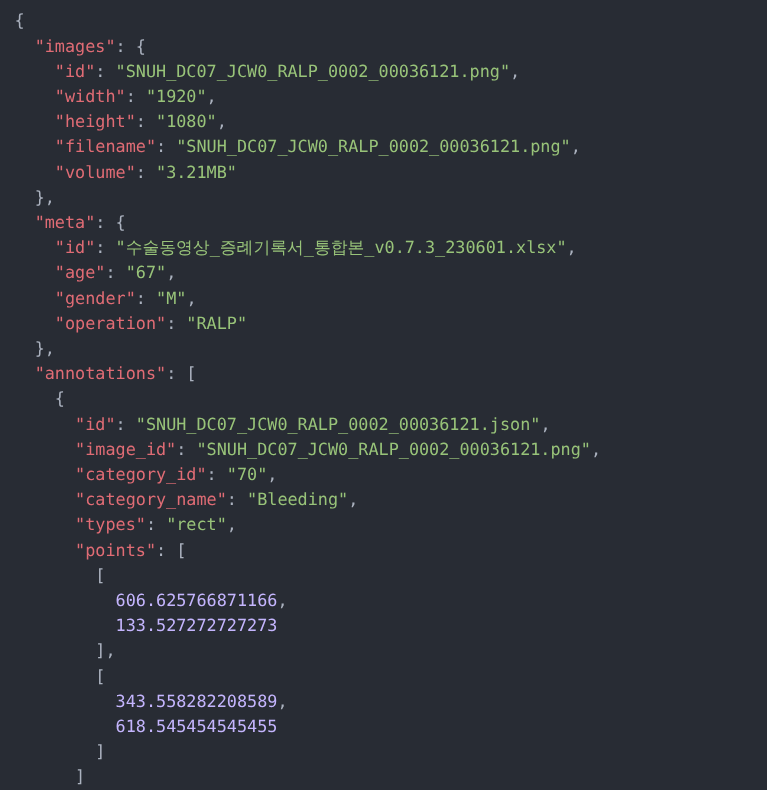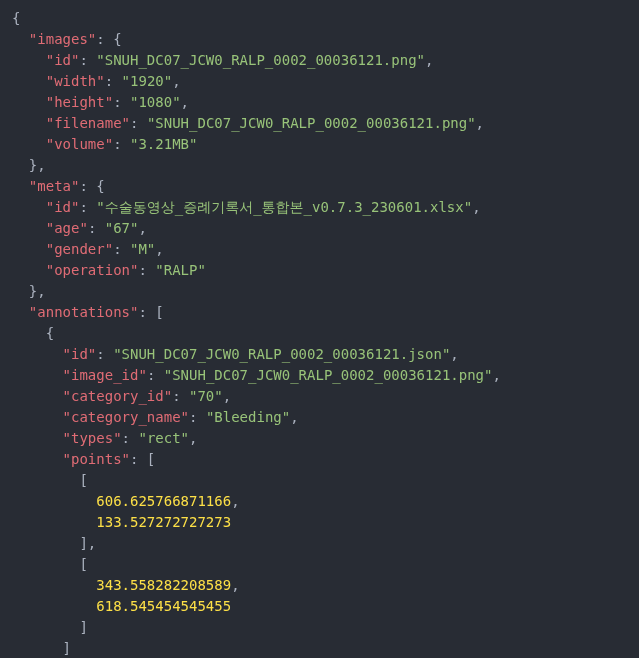--- a/index.html
+++ b/index.html
@@ -12,18 +12,18 @@
     color: #abb2bf;
     width: 639px;
     box-sizing: border-box;
   }
   .code {
     white-space: pre;
   }
   .punct { color: #abb2bf; }
   .key   { color: #e06c75; }
   .str   { color: #98c379; }
-  .num   { color: #fde047; }
+  .num   { color: #c4b5fd; }
 </style>
 </head>
 <body>
 
 <div id="code" class="code"><div><span class="punct">{</span></div><div><span class="punct">  </span><span class="key">"images"</span><span class="punct">: {</span></div><div><span class="punct">    </span><span class="key">"id"</span><span class="punct">: </span><span class="str">"SNUH_DC07_JCW0_RALP_0002_00036121.png"</span><span class="punct">,</span></div><div><span class="punct">    </span><span class="key">"width"</span><span class="punct">: </span><span class="str">"1920"</span><span class="punct">,</span></div><div><span class="punct">    </span><span class="key">"height"</span><span class="punct">: </span><span class="str">"1080"</span><span class="punct">,</span></div><div><span class="punct">    </span><span class="key">"filename"</span><span class="punct">: </span><span class="str">"SNUH_DC07_JCW0_RALP_0002_00036121.png"</span><span class="punct">,</span></div><div><span class="punct">    </span><span class="key">"volume"</span><span class="punct">: </span><span class="str">"3.21MB"</span></div><div><span class="punct">  },</span></div><div><span class="punct">  </span><span class="key">"meta"</span><span class="punct">: {</span></div><div><span class="punct">    </span><span class="key">"id"</span><span class="punct">: </span><span class="str">"수술동영상_증례기록서_통합본_v0.7.3_230601.xlsx"</span><span class="punct">,</span></div><div><span class="punct">    </span><span class="key">"age"</span><span class="punct">: </span><span class="str">"67"</span><span class="punct">,</span></div><div><span class="punct">    </span><span class="key">"gender"</span><span class="punct">: </span><span class="str">"M"</span><span class="punct">,</span></div><div><span class="punct">    </span><span class="key">"operation"</span><span class="punct">: </span><span class="str">"RALP"</span></div><div><span class="punct">  },</span></div><div><span class="punct">  </span><span class="key">"annotations"</span><span class="punct">: [</span></div><div><span class="punct">    {</span></div><div><span class="punct">      </span><span class="key">"id"</span><span class="punct">: </span><span class="str">"SNUH_DC07_JCW0_RALP_0002_00036121.json"</span><span class="punct">,</span></div><div><span class="punct">      </span><span class="key">"image_id"</span><span class="punct">: </span><span class="str">"SNUH_DC07_JCW0_RALP_0002_00036121.png"</span><span class="punct">,</span></div><div><span class="punct">      </span><span class="key">"category_id"</span><span class="punct">: </span><span class="str">"70"</span><span class="punct">,</span></div><div><span class="punct">      </span><span class="key">"category_name"</span><span class="punct">: </span><span class="str">"Bleeding"</span><span class="punct">,</span></div><div><span class="punct">      </span><span class="key">"types"</span><span class="punct">: </span><span class="str">"rect"</span><span class="punct">,</span></div><div><span class="punct">      </span><span class="key">"points"</span><span class="punct">: [</span></div><div><span class="punct">        [</span></div><div><span class="punct">          </span><span class="num">606.625766871166</span><span class="punct">,</span></div><div><span class="punct">          </span><span class="num">133.527272727273</span></div><div><span class="punct">        ],</span></div><div><span class="punct">        [</span></div><div><span class="punct">          </span><span class="num">343.558282208589</span><span class="punct">,</span></div><div><span class="punct">          </span><span class="num">618.545454545455</span></div><div><span class="punct">        ]</span></div><div><span class="punct">      ]</span></div></div>
 
 </body></html>

